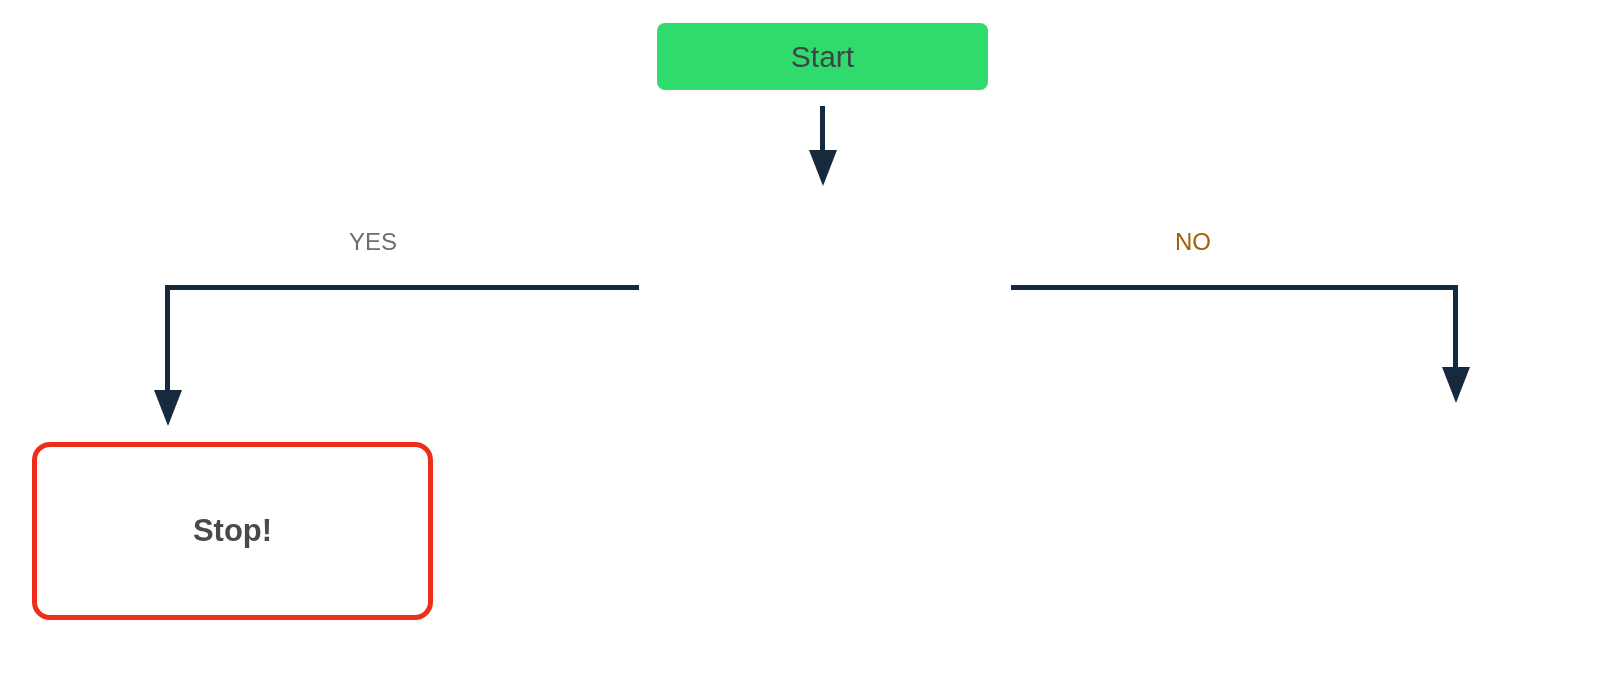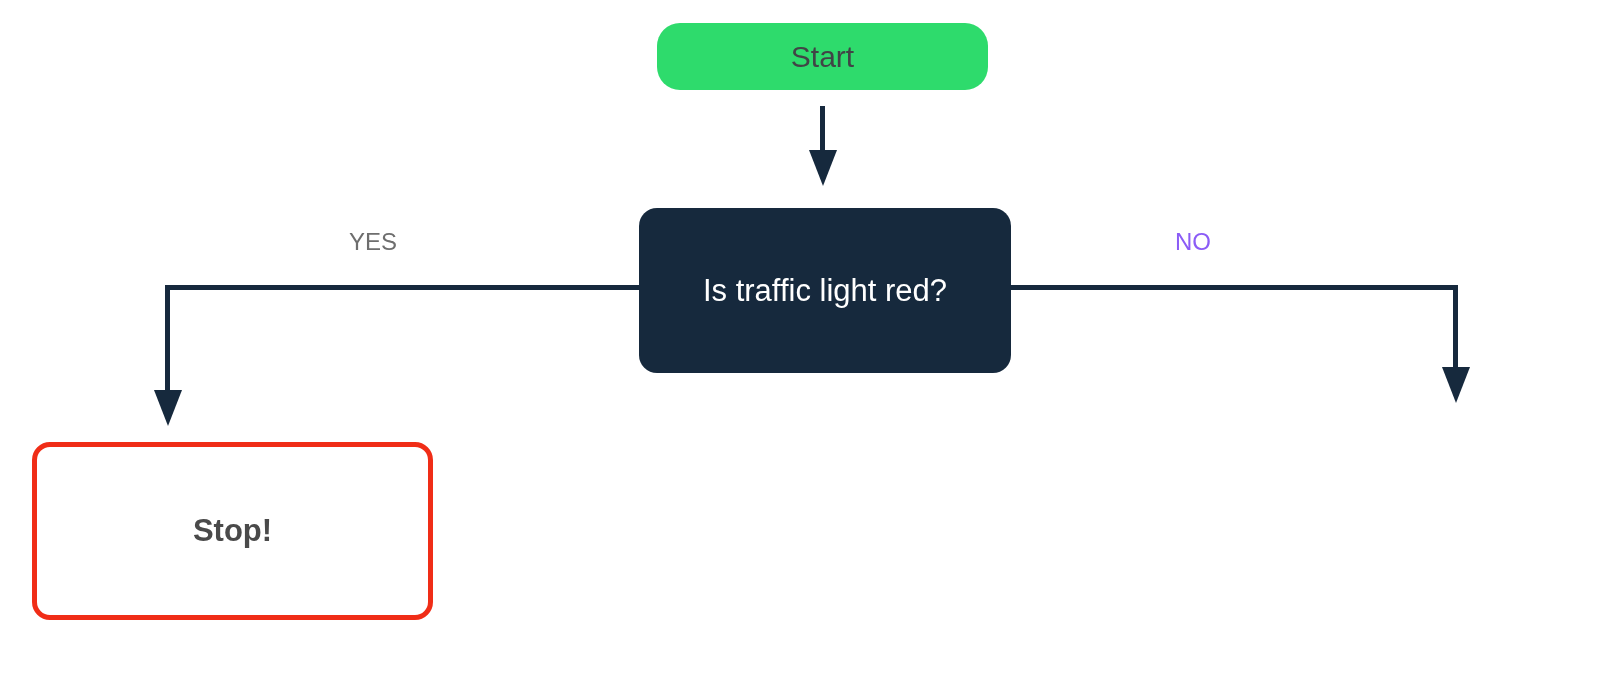--- a/index.html
+++ b/index.html
@@ -134,33 +134,32 @@
   .arrowhead-no {
     left: 1442px;
     top: 367px;
   }
 </style>
 </head>
 <body>
 
 <div id="canvas" style="background-color: rgb(255, 255, 255);">
 
-  <div class="node node-start" style="background-color: rgb(46, 219, 108); color: rgb(65, 68, 70); border-radius: 23px;">Start</div>
+  <div class="node node-start" style="background-color: rgb(46, 219, 108); color: rgb(65, 68, 70);">Start</div>
 
   <div class="line line-start-v" style="background-color: rgb(22, 41, 61);"></div>
   <div class="arrowhead arrowhead-start" style="border-top-color: rgb(22, 41, 61);"></div>
 
-  <div class="node node-decision" style="background-color: rgb(22, 41, 61); color: rgb(255, 255, 255);">Is traffic light red?</div>
 
   <div class="edge-label edge-label-yes" style="color: rgb(110, 110, 110);">YES</div>
   <div class="line line-yes-h" style="background-color: rgb(22, 41, 61);"></div>
   <div class="line line-yes-v" style="background-color: rgb(22, 41, 61);"></div>
   <div class="arrowhead arrowhead-yes" style="border-top-color: rgb(22, 41, 61);"></div>
 
-  <div class="edge-label edge-label-no" style="color: #8b5cf6;">NO</div>
+  <div class="edge-label edge-label-no" style="color: #a16207;">NO</div>
   <div class="line line-no-h" style="background-color: rgb(22, 41, 61);"></div>
   <div class="line line-no-v" style="background-color: rgb(22, 41, 61);"></div>
   <div class="arrowhead arrowhead-no" style="border-top-color: rgb(22, 41, 61);"></div>
 
   <div class="node node-outcome node-stop" style="border-color: rgb(240, 45, 23); color: rgb(74, 74, 74);">Stop!</div>
 
 
 </div>
 
 </body></html>

